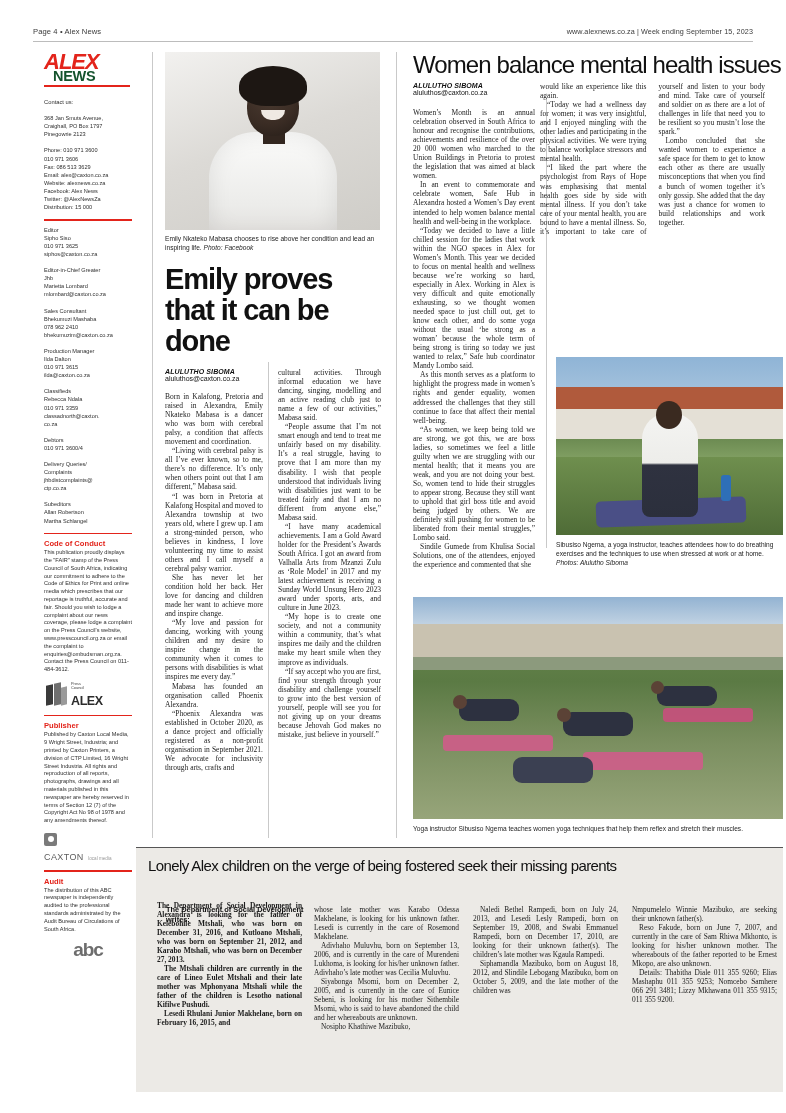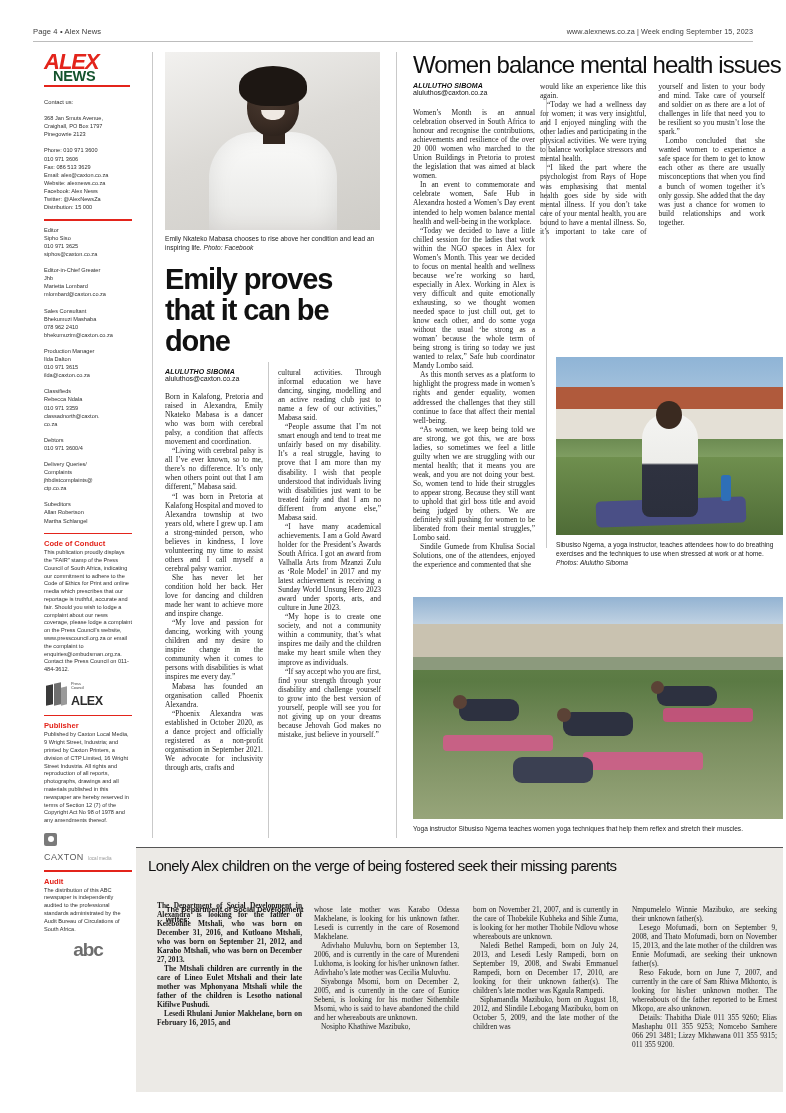--- a/index.html
+++ b/index.html
@@ -396,24 +396,22 @@
       <p>The Mtshali children are currently in the care of Lineo Eulet Mtshali and their late mother was Mphonyana Mtshali while the father of the children is Lesotho national Kifilwe Pushudi.</p>
       <p>Lesedi Rhulani Junior Makhelane, born on February 16, 2015, and</p>
     </div>
   <div class="bottom-col" id="lonely-c2" style="left:314px;top:905px;width:145px;">
       <p class="noind">whose late mother was Karabo Odessa Makhelane, is looking for his unknown father. Lesedi is currently in the care of Rosemond Makhelane.</p>
       <p>Adivhaho Muluvhu, born on September 13, 2006, and is currently in the care of Murendeni Lukhoma, is looking for his/her unknown father. Adivhaho’s late mother was Cecilia Muluvhu.</p>
       <p>Siyabonga Msomi, born on December 2, 2005, and is currently in the care of Eunice Sebeni, is looking for his mother Sithembile Msomi, who is said to have abandoned the child and her whereabouts are unknown.</p>
       <p>Nosipho Khathiwe Mazibuko,</p>
     </div>
   <div class="bottom-col" id="lonely-c3" style="left:473px;top:905px;width:145px;">
-      <p class="noind">born on November 21, 2007, and is currently in the care of Thobekile Kubheka and Sihle Zuma, is looking for her mother Thobile Ndlovu whose whereabouts are unknown.</p>
       <p>Naledi Bethel Rampedi, born on July 24, 2013, and Lesedi Lesly Rampedi, born on September 19, 2008, and Swabi Emmanuel Rampedi, born on December 17, 2010, are looking for their unknown father(s). The children’s late mother was Kgaula Rampedi.</p>
       <p>Siphamandla Mazibuko, born on August 18, 2012, and Slindile Lebogang Mazibuko, born on October 5, 2009, and the late mother of the children was</p>
     </div>
   <div class="bottom-col" id="lonely-c4" style="left:632px;top:905px;width:145px;">
       <p class="noind">Nmpumelelo Winnie Mazibuko, are seeking their unknown father(s).</p>
-      <p>Lesego Mofumadi, born on September 9, 2008, and Thato Mofumadi, born on November 15, 2013, and the late mother of the children was Ennie Mofumadi, are seeking their unknown father(s).</p>
       <p>Reso Fakude, born on June 7, 2007, and currently in the care of Sam Rhiwa Mkhonto, is looking for his/her unknown mother. The whereabouts of the father reported to be Ernest Mkopo, are also unknown.</p>
       <p>Details: Thabitha Diale 011 355 9260; Elias Mashaphu 011 355 9253; Nomcebo Samhere 066 291 3481; Lizzy Mkhawana 011 355 9315; 011 355 9200.</p>
     </div>
 
 </div>
 
 </body></html>

